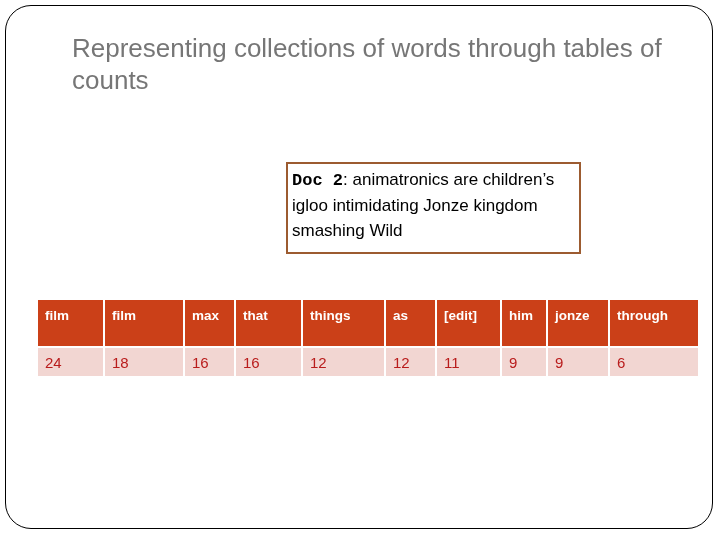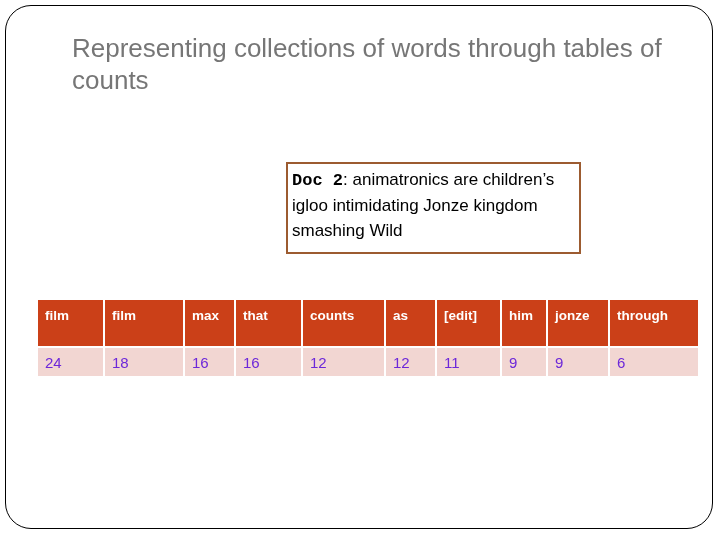--- a/index.html
+++ b/index.html
@@ -82,21 +82,21 @@
     font-size: 13.5px;
     font-weight: bold;
     text-align: left;
     vertical-align: top;
     padding: 8px 0 0 7px;
     height: 46px;
     box-sizing: border-box;
   }
   #counts-table td {
     background: #F2D6D2;
-    color: #6d28d9;
+    color: #b91c1c;
     font-size: 15px;
     font-weight: normal;
     text-align: left;
     vertical-align: middle;
     padding: 2px 0 2px 7px;
     height: 28px;
     box-sizing: border-box;
   }
   
   .c0 { width: 65px; }
@@ -133,21 +133,21 @@
         <col class="c7">
         <col class="c8">
         <col class="c9">
     </colgroup>
     <thead>
       <tr>
         <th>film</th>
         <th>film</th>
         <th>max</th>
         <th>that</th>
-        <th>counts</th>
+        <th>things</th>
         <th>as</th>
         <th>[edit]</th>
         <th>him</th>
         <th>jonze</th>
         <th>through</th>
       </tr>
     </thead>
     <tbody>
       <tr>
         <td>24</td>

